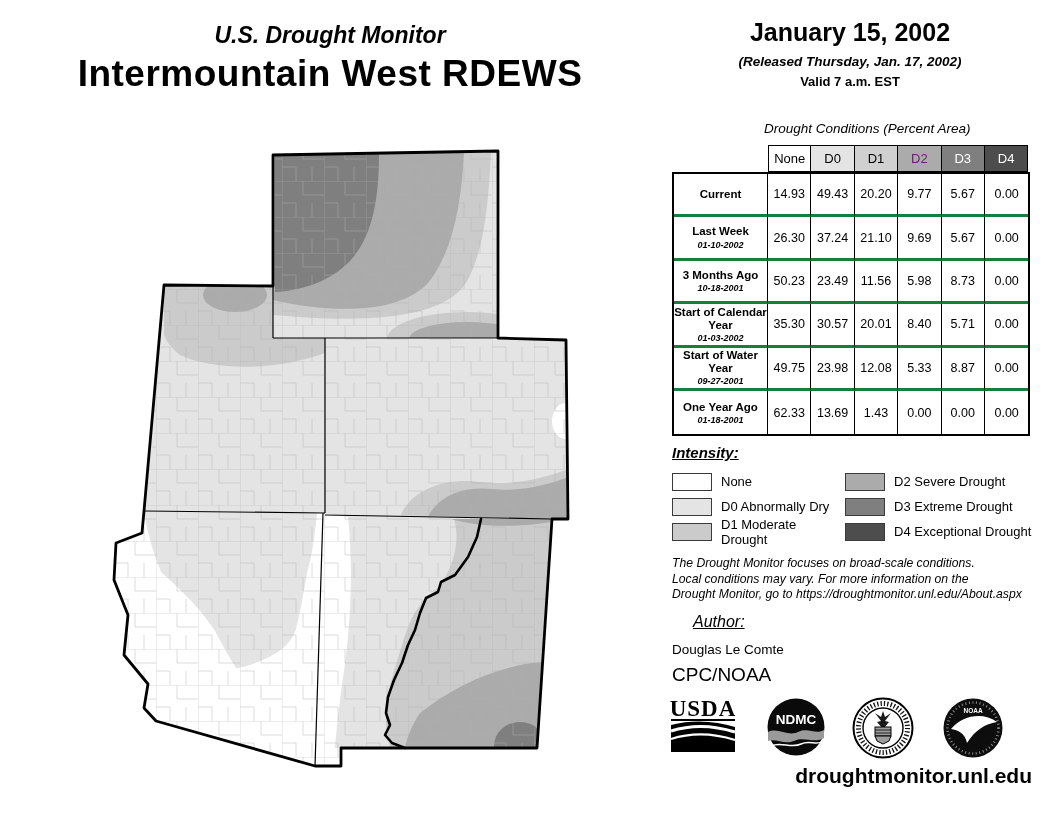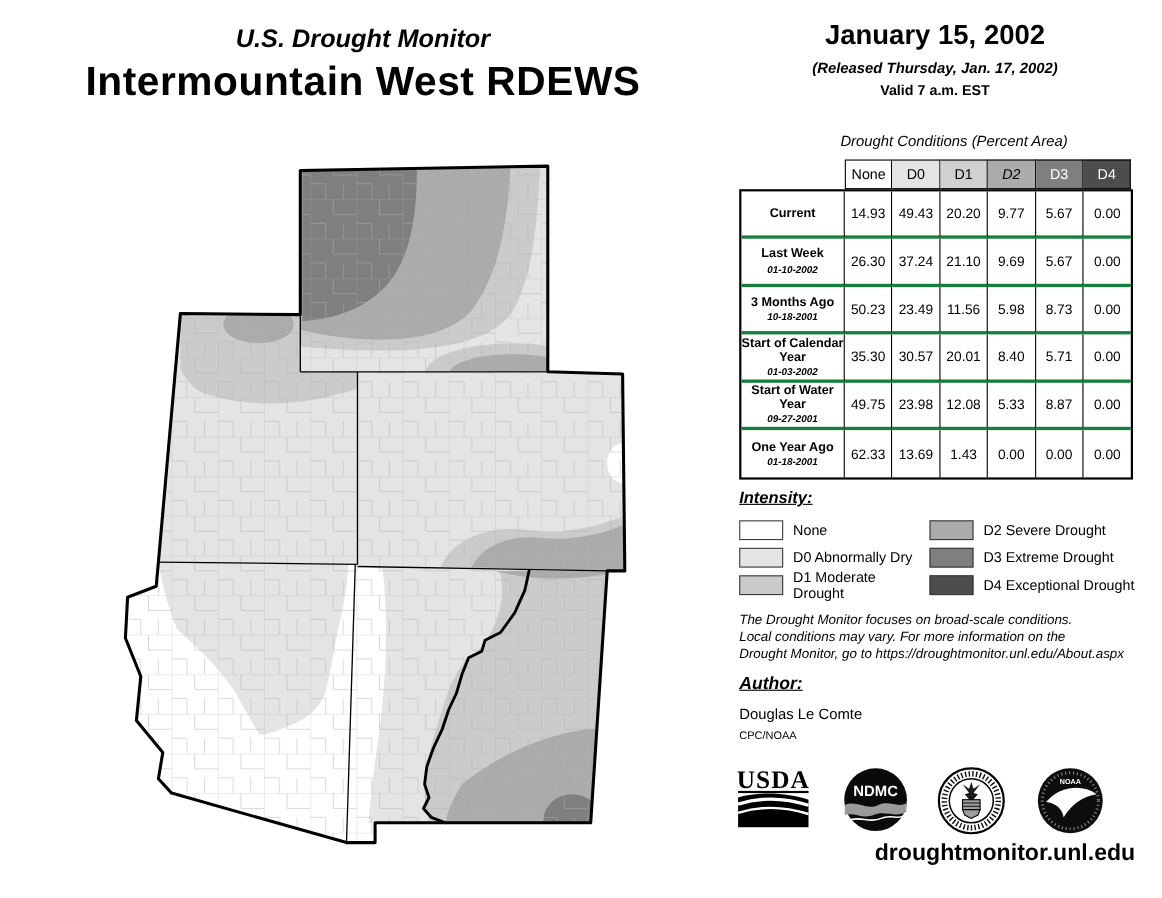--- a/index.html
+++ b/index.html
@@ -37,23 +37,23 @@
   .legend{position:absolute;left:672px;top:444px;width:372px;}
   .legend-heading{font-size:15px;font-weight:bold;font-style:italic;text-decoration:underline;margin-bottom:8px;}
   .legend-grid{display:grid;grid-template-rows:repeat(3,25px);grid-auto-flow:column;
     grid-template-columns:173px auto;}
   .legend-item{display:flex;align-items:center;}
   .swatch{width:40px;height:18px;border:1.5px solid #3a3a3a;box-sizing:border-box;margin-right:9px;flex:0 0 auto;}
   .legend-label{font-size:13px;}
   
   .disclaimer{position:absolute;left:672px;top:556px;font-size:12.2px;font-style:italic;line-height:1.28;}
   .author{position:absolute;left:672px;top:613px;}
-  .author-heading{font-size:16px;font-weight:bold;font-style:italic;text-decoration:underline;}
+  .author-heading{font-size:16px;font-weight:normal;font-style:italic;text-decoration:underline;margin-left:21px;}
   .author-name{font-size:13.5px;margin-top:11px;}
-  .author-org{font-size:10px;margin-top:7px;}
+  .author-org{font-size:19px;margin-top:7px;}
   
   .logo-row{position:absolute;left:666px;top:697px;width:370px;height:62px;}
   .logo{position:absolute;top:0;}
   .site-url{position:absolute;left:672px;top:764px;width:360px;text-align:right;
     font-size:21px;font-weight:bold;}
   
   .map-wrap{position:absolute;left:30px;top:145px;}
   .m-none{fill:var(--c-none);}
   .m-d0{fill:var(--c-d0);}
   .m-d1{fill:var(--c-d1);}
@@ -145,21 +145,21 @@
   <path class="thin-border" d="M243,141 L243,193 M243,193 L468,193 M295,193 L295,368 M114,366 L295,368 M295,370 L522,374 M293,368 L285,621"></path>
   <path class="thick-border" d="M243,10 L468,6 L468,193 L536,195 L538,374 L522,374 L507,603 L311,603 L311,621 L285,621 L126,576 L114,563 L118,539 L94,510 L98,470 L84,435 L86,398 L112,388 L114,366 L134,140 L243,141 Z"></path>
 </svg>
 </div>
 
 <div class="tbl-caption">Drought Conditions (Percent Area)</div>
 <div class="tbl-head" id="tbl-head">
     <div class="th-cell" style="background: rgb(255, 255, 255); color: rgb(0, 0, 0);">None</div>
     <div class="th-cell" style="background: rgb(228, 228, 228); color: rgb(0, 0, 0);">D0</div>
     <div class="th-cell" style="background: rgb(208, 208, 208); color: rgb(0, 0, 0);">D1</div>
-    <div class="th-cell" style="background: rgb(171, 171, 171); color: #000000; font-style: italic;">D2</div>
+    <div class="th-cell" style="background: rgb(171, 171, 171); color: #701a75;">D2</div>
     <div class="th-cell" style="background: rgb(127, 127, 127); color: rgb(255, 255, 255);">D3</div>
     <div class="th-cell" style="background: rgb(77, 77, 77); color: rgb(255, 255, 255);">D4</div>
   </div>
 <div class="tbl-body" id="tbl-body">
     <div class="tb-cell">
       <div class="tb-label">Current</div>
     </div>
     <div class="tb-cell">14.93</div>
     <div class="tb-cell">49.43</div>
     <div class="tb-cell">20.20</div>

